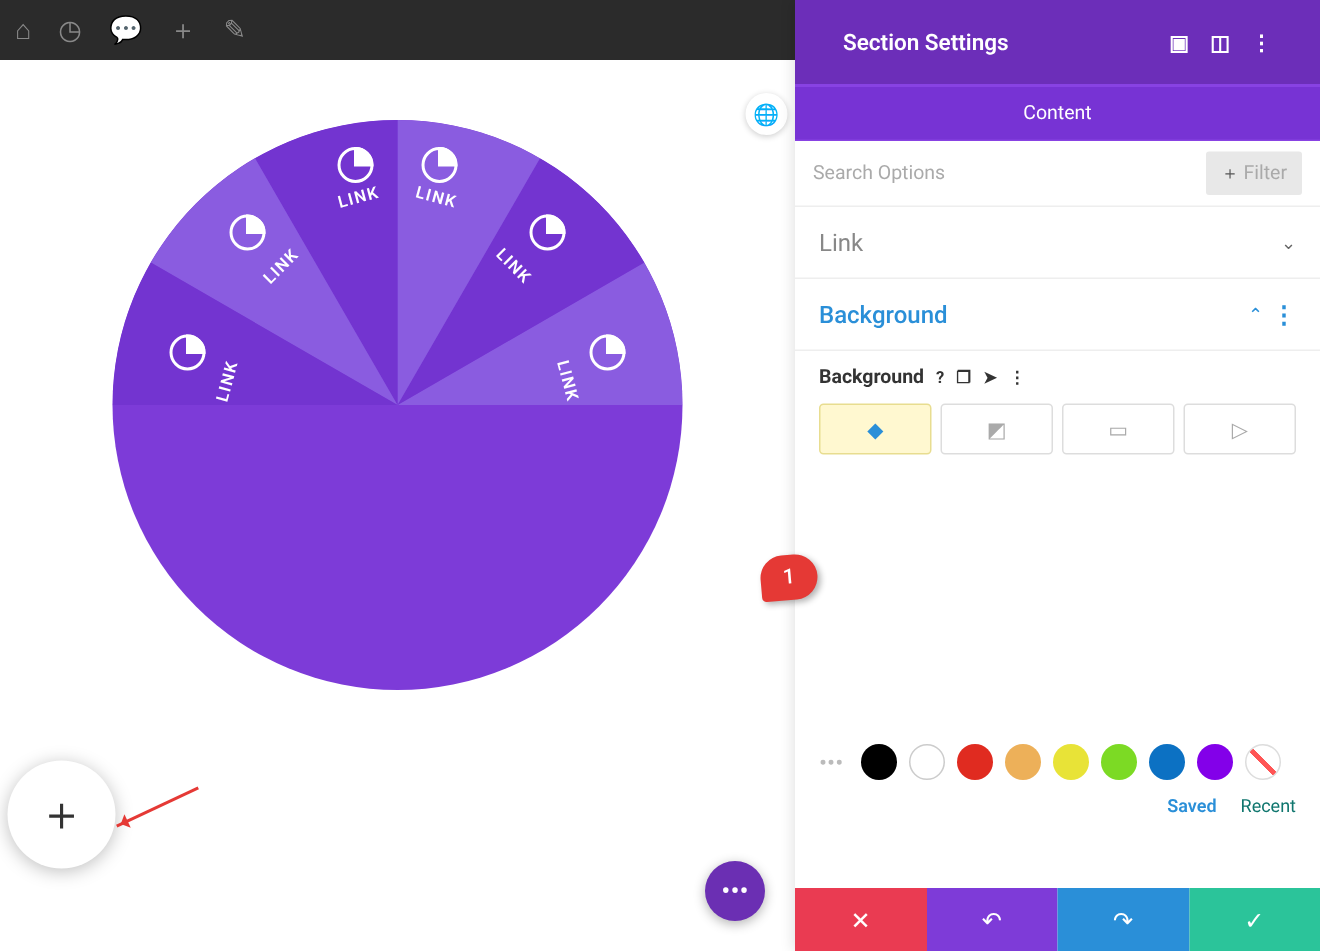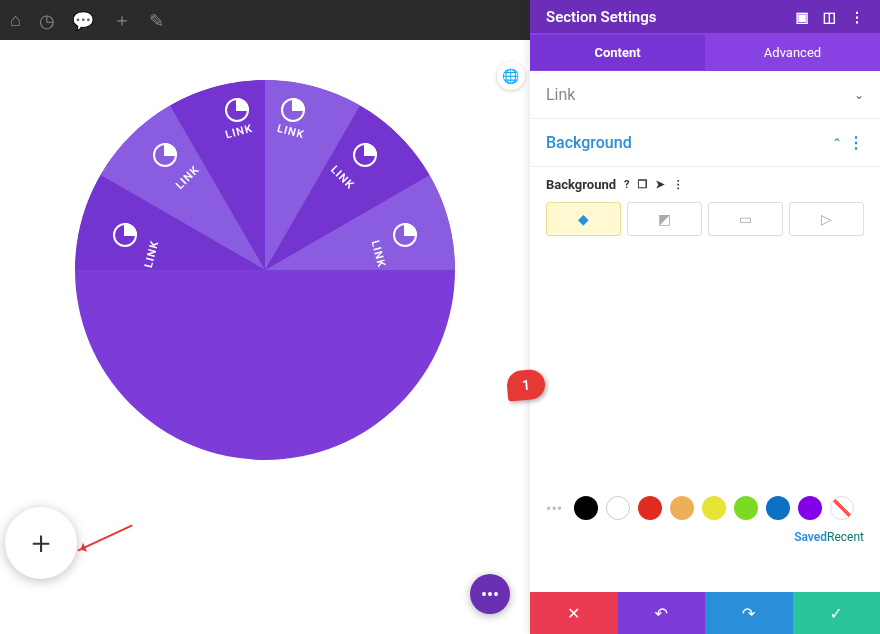--- a/index.html
+++ b/index.html
@@ -8,25 +8,25 @@
 .topbar .ic{color:#888;font-size:18px;cursor:pointer}
 .topbar .star{margin-left:auto;width:24px;height:24px;background:#ff2f92;color:#fff;display:flex;align-items:center;justify-content:center;font-size:14px;border-radius:2px}
 .canvas{position:absolute;top:40px;left:0;width:530px;height:594px;background:#fff}
 .globe{position:absolute;top:22px;right:5px;width:28px;height:28px;border-radius:50%;background:#fff;box-shadow:0 1px 4px rgba(0,0,0,.2);display:flex;align-items:center;justify-content:center;color:#aaa;font-size:14px}
 .pie{position:absolute;top:40px;left:75px;width:380px;height:380px;border-radius:50%;background:#7d3bd8;overflow:hidden}
 .addbtn{position:absolute;bottom:55px;left:5px;width:72px;height:72px;border-radius:50%;background:#fff;box-shadow:0 2px 12px rgba(0,0,0,.25);display:flex;align-items:center;justify-content:center;font-size:32px;color:#333;cursor:pointer}
 .arrow1{position:absolute;bottom:95px;left:75px;width:60px;height:2px;background:#e53935;transform:rotate(-25deg)}
 .arrow1::before{content:"";position:absolute;left:-2px;top:-4px;border:5px solid transparent;border-right-color:#e53935}
 .dots{position:absolute;bottom:20px;right:20px;width:40px;height:40px;border-radius:50%;background:#6b2fb3;color:#fff;display:flex;align-items:center;justify-content:center;font-size:18px;cursor:pointer;box-shadow:0 2px 8px rgba(0,0,0,.3)}
 .panel{position:absolute;top:0;right:0;width:350px;height:634px;background:#fff;box-shadow:-2px 0 8px rgba(0,0,0,.1);display:flex;flex-direction:column}
-.phead{height:33px;background:#6c2eb9;color:#fff;display:flex;align-items:center;padding:0 16px;font-weight:600;font-size:15px}
+.phead{height:56px;background:#6c2eb9;color:#fff;display:flex;align-items:center;padding:0 32px;font-weight:600;font-size:15px}
 .phead .ricons{margin-left:auto;display:flex;gap:14px;font-size:14px}
 .ptabs{height:38px;background:#8842e3;display:flex;align-items:center;color:#fff;font-size:13px}
 .ptabs div{flex:1;text-align:center;cursor:pointer;padding:10px 0}
-.ptabs .act{background:#7733d4;font-weight:700}
+.ptabs .act{background:#7733d4;font-weight:400}
 .search{height:44px;display:flex;align-items:center;padding:0 12px;border-bottom:1px solid #eee}
 .search span{color:#aaa;font-size:13px}
 .filter{margin-left:auto;background:#e8e8e8;padding:6px 10px;font-size:12px;color:#555;cursor:pointer;border-radius:2px}
 .sect{padding:14px 16px;border-bottom:1px solid #eee}
 .sect-h{display:flex;align-items:center;cursor:pointer}
 .sect-h .ttl{font-size:16px;color:#888}
 .sect-h .ttl.blue{color:#2a8fd8;font-weight:500}
 .sect-h .chv{margin-left:auto;color:#666;font-size:12px}
 .sect-h .chv.blue{color:#2a8fd8}
 .sect-h .sd{color:#2a8fd8;margin-left:6px;font-weight:700}
@@ -36,21 +36,21 @@
 .bgtabs{display:flex;gap:6px;margin-top:10px}
 .bgtabs div{flex:1;height:34px;border:1px solid #ddd;display:flex;align-items:center;justify-content:center;color:#aaa;font-size:14px;cursor:pointer;border-radius:3px}
 .bgtabs .act2{background:#fff8d0;border-color:#e8dd90;color:#2a8fd8}
 .marker{position:absolute;top:370px;left:507px;width:38px;height:30px;background:#e53935;border-radius:15px 15px 15px 3px;transform:rotate(-5deg);display:flex;align-items:center;justify-content:center;color:#fff;font-size:14px;font-weight:500;box-shadow:2px 2px 4px rgba(0,0,0,.3);z-index:50}
 .palette{position:absolute;bottom:90px;left:16px;right:16px}
 .prow{display:flex;align-items:center;gap:8px}
 .pdots{color:#bbb;font-size:16px;margin-right:4px;cursor:pointer}
 .sw{width:24px;height:24px;border-radius:50%;cursor:pointer}
 .sw.wh{border:1px solid #ccc}
 .sw.none{background:linear-gradient(45deg,#fff 45%,#f55 45%,#f55 55%,#fff 55%);border:1px solid #ddd}
-.plabels{display:flex;justify-content:flex-end;gap:0;margin-top:10px;font-size:12px}
+.plabels{display:flex;justify-content:flex-end;gap:16px;margin-top:10px;font-size:12px}
 .plabels .sv{color:#2a8fd8;font-weight:600;cursor:pointer}
 .plabels .rc{color:#0f766e;cursor:pointer}
 .footer{position:absolute;bottom:0;left:0;right:0;height:42px;display:flex}
 .footer div{flex:1;display:flex;align-items:center;justify-content:center;color:#fff;font-size:16px;cursor:pointer}
 .fcancel{background:#ea3b52}
 .fundo{background:#7e3bd8}
 .fredo{background:#2a8fd8}
 .fok{background:#2bc49a}
 svg{width:380px;height:380px}
 </style>
@@ -111,21 +111,24 @@
   <div class="phead">
     <span>Section Settings</span>
     <div class="ricons">
       <span>▣</span>
       <span>◫</span>
       <span>⋮</span>
     </div>
   </div>
   <div class="ptabs">
     <div class="act">Content</div>
-    <div>Advanced</div>
+  </div>
+  <div class="search">
+    <span>Search Options</span>
+    <div class="filter">＋ <span>Filter</span></div>
   </div>
   <div class="sect">
     <div class="sect-h">
       <span class="ttl">Link</span>
       <span class="chv">⌄</span>
     </div>
   </div>
   <div class="sect">
     <div class="sect-h">
       <span class="ttl blue">Background</span>

